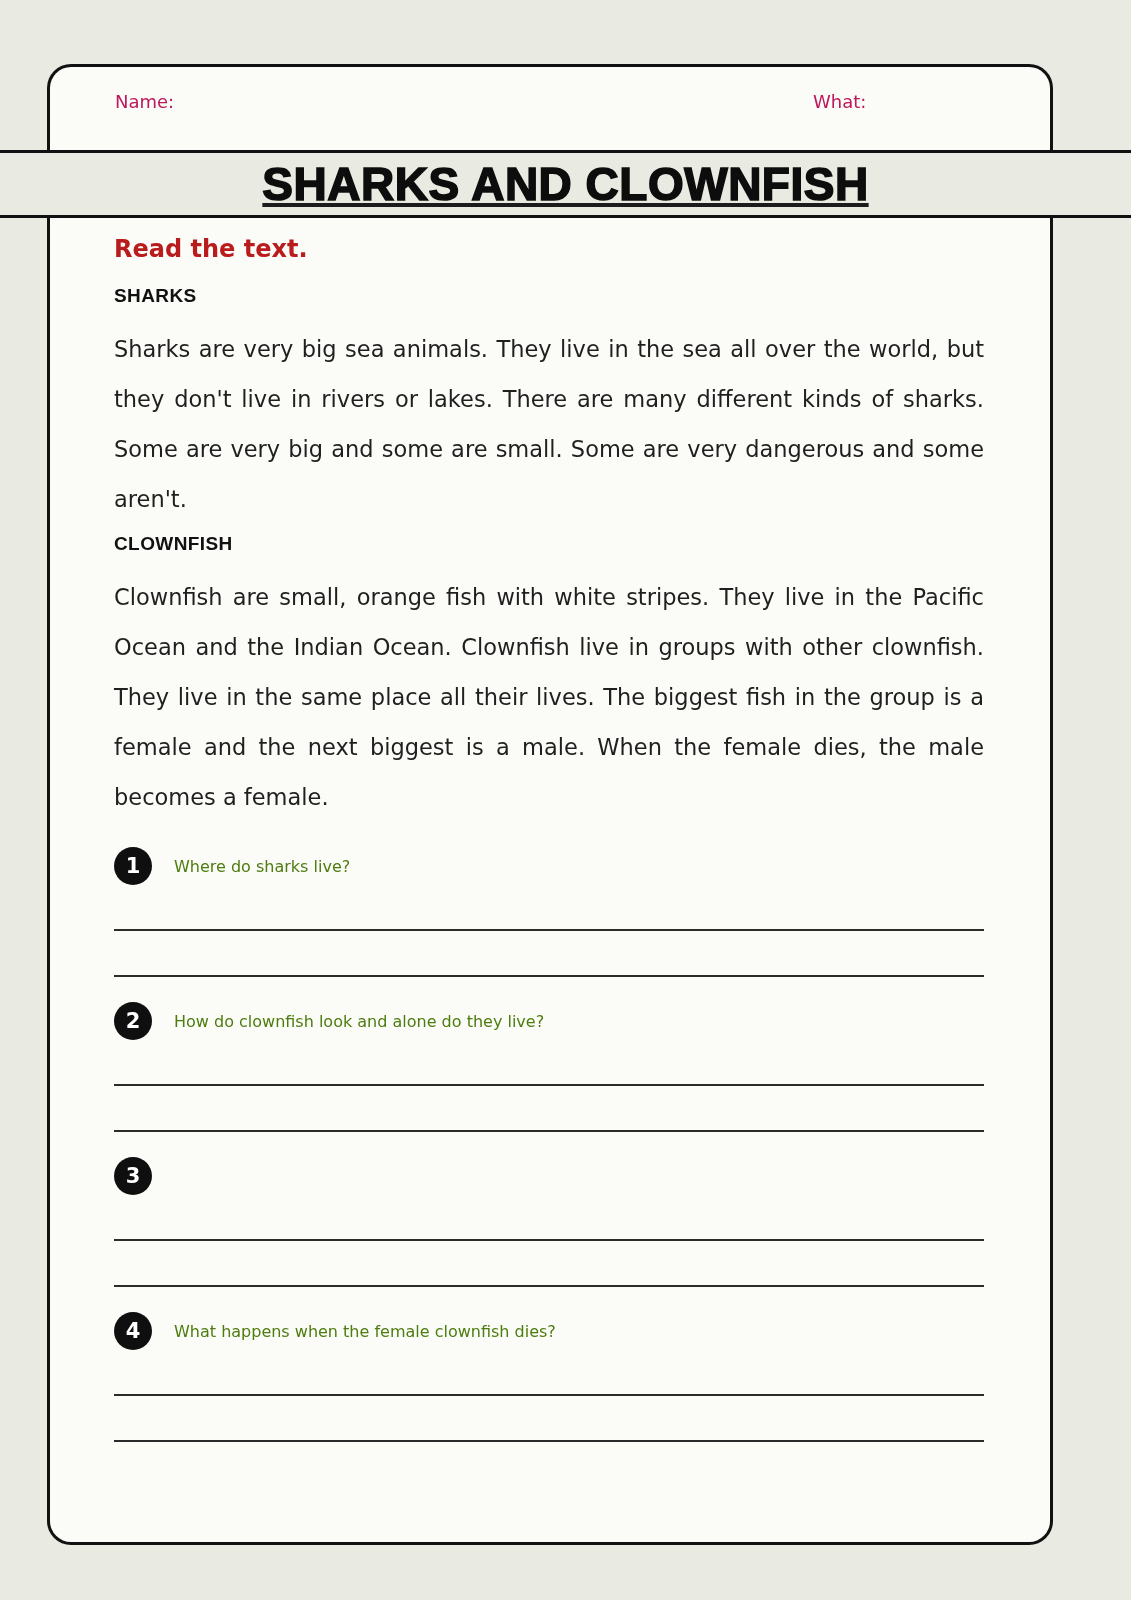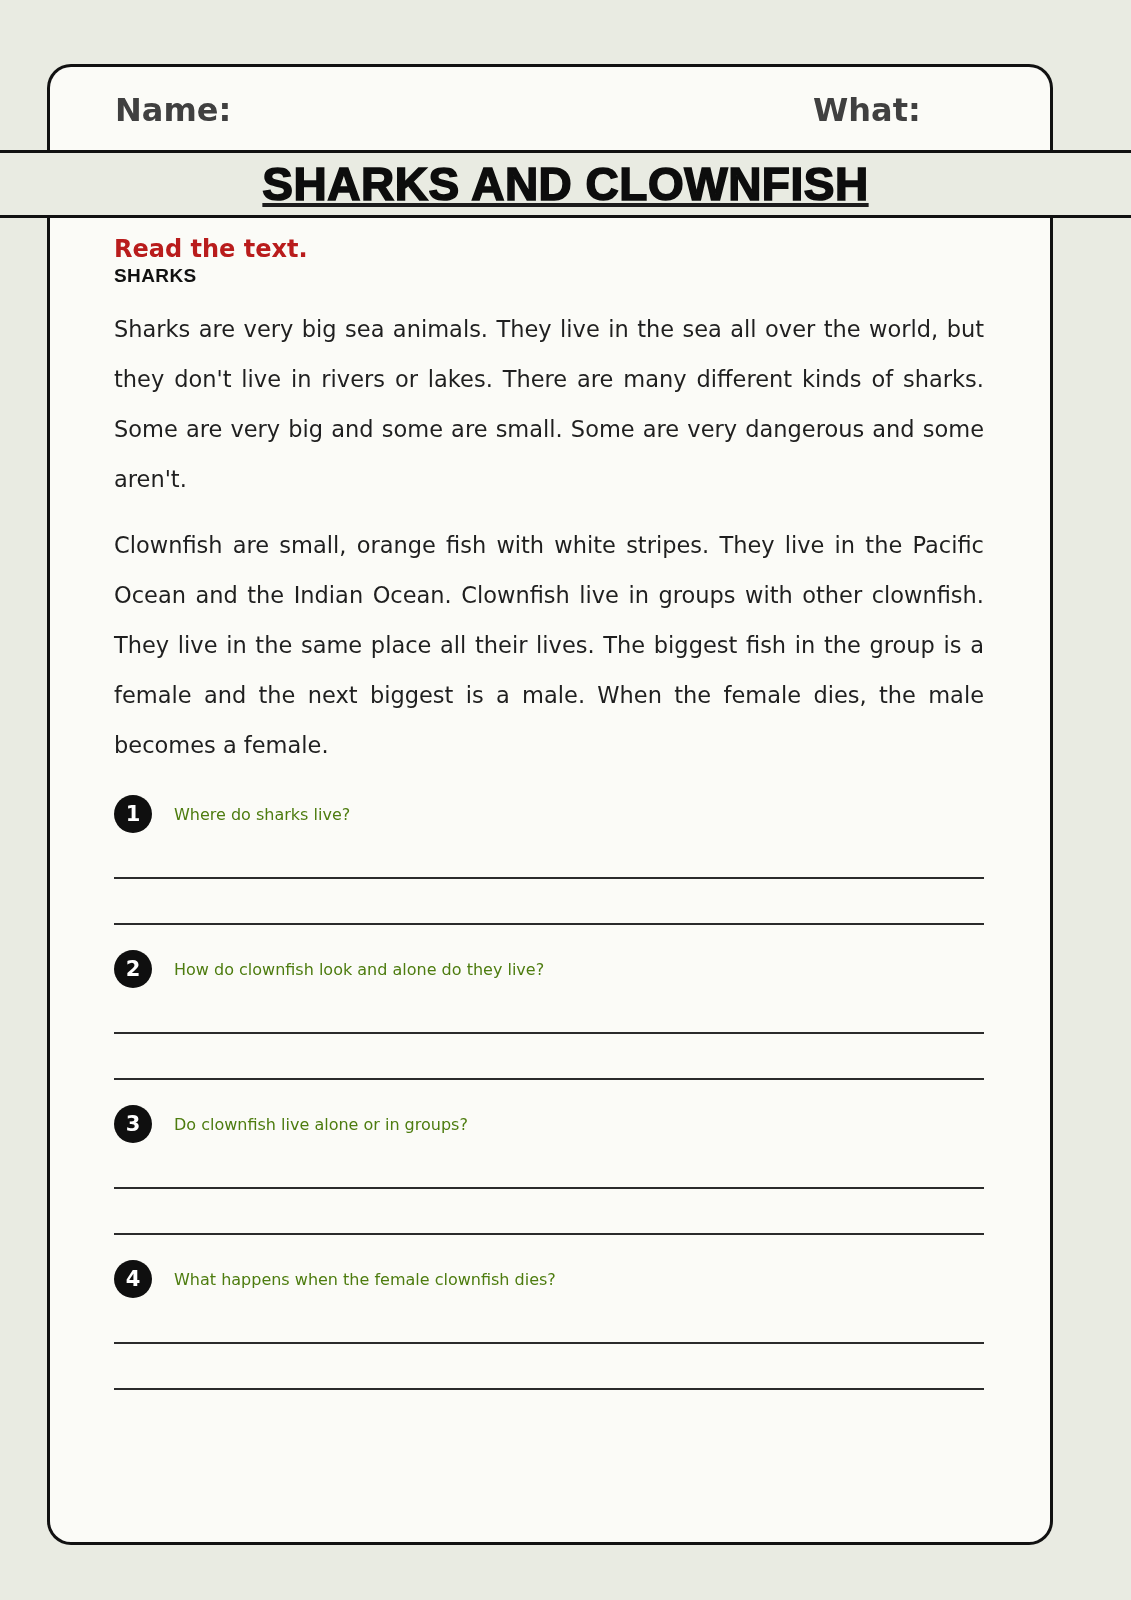--- a/index.html
+++ b/index.html
@@ -21,23 +21,23 @@
     left: 47px; top: 64px;
     width: 1006px; height: 90px;
     background: #fbfbf7;
     border: 3px solid #111;
     border-bottom: none;
     border-radius: 24px 24px 0 0;
   }
   .name-label, .date-label {
     position: absolute;
     top: 24px;
-    font-size: 32px;
-    font-weight: 700;
-    color: #404040;
+    font-size: 18px;
+    font-weight: 400;
+    color: #be185d;
   }
   .name-label { left: 65px; }
   .date-label { left: 763px; }
 
   
   .title-band {
     position: absolute;
     left: 0; top: 150px;
     width: 1131px; height: 68px;
     background: #e9ebe2;
@@ -76,20 +76,21 @@
     color: #b91c1c;
   }
   .answer-instruction { margin-top: 12px; }
 
   .section-heading {
     font-family: "Liberation Sans", sans-serif;
     font-size: 19px;
     font-weight: bold;
     letter-spacing: 0.4px;
     line-height: 24px;
+    margin-top: 20px;
     color: #111;
   }
   .section-heading.second { margin-top: 8px; }
 
   .section-text {
     margin-top: 16px;
     font-size: 22.5px;
     line-height: 50px;
     text-align: justify;
     color: #1f1f1f;
@@ -132,40 +133,40 @@
     <h1 class="title">SHARKS AND CLOWNFISH</h1>
   </div>
 
   <div class="content-box">
 
     <p class="instruction">Read the text.</p>
 
     <h2 class="section-heading">SHARKS</h2>
     <p class="section-text">Sharks are very big sea animals. They live in the sea all over the world, but they don't live in rivers or lakes. There are many different kinds of sharks. Some are very big and some are small. Some are very dangerous and some aren't.</p>
 
+    <h2 class="section-heading second">CLOWNFISH</h2>
     <p class="section-text">Clownfish are small, orange fish with white stripes. They live in the Pacific Ocean and the Indian Ocean. Clownfish live in groups with other clownfish. They live in the same place all their lives. The biggest fish in the group is a female and the next biggest is a male. When the female dies, the male becomes a female.</p>
 
 
     <div class="question">
       <span class="q-circle">1</span>
       <span class="q-text">Where do sharks live?</span>
     </div>
     <div class="answer-line"></div>
     <div class="answer-line"></div>
 
     <div class="question">
       <span class="q-circle">2</span>
       <span class="q-text">How do clownfish look and alone do they live?</span>
     </div>
     <div class="answer-line"></div>
     <div class="answer-line"></div>
 
     <div class="question">
       <span class="q-circle">3</span>
-      <span class="q-text">Do clownfish live alone or in groups?</span>
     </div>
     <div class="answer-line"></div>
     <div class="answer-line"></div>
 
     <div class="question">
       <span class="q-circle">4</span>
       <span class="q-text">What happens when the female clownfish dies?</span>
     </div>
     <div class="answer-line"></div>
     <div class="answer-line"></div>

